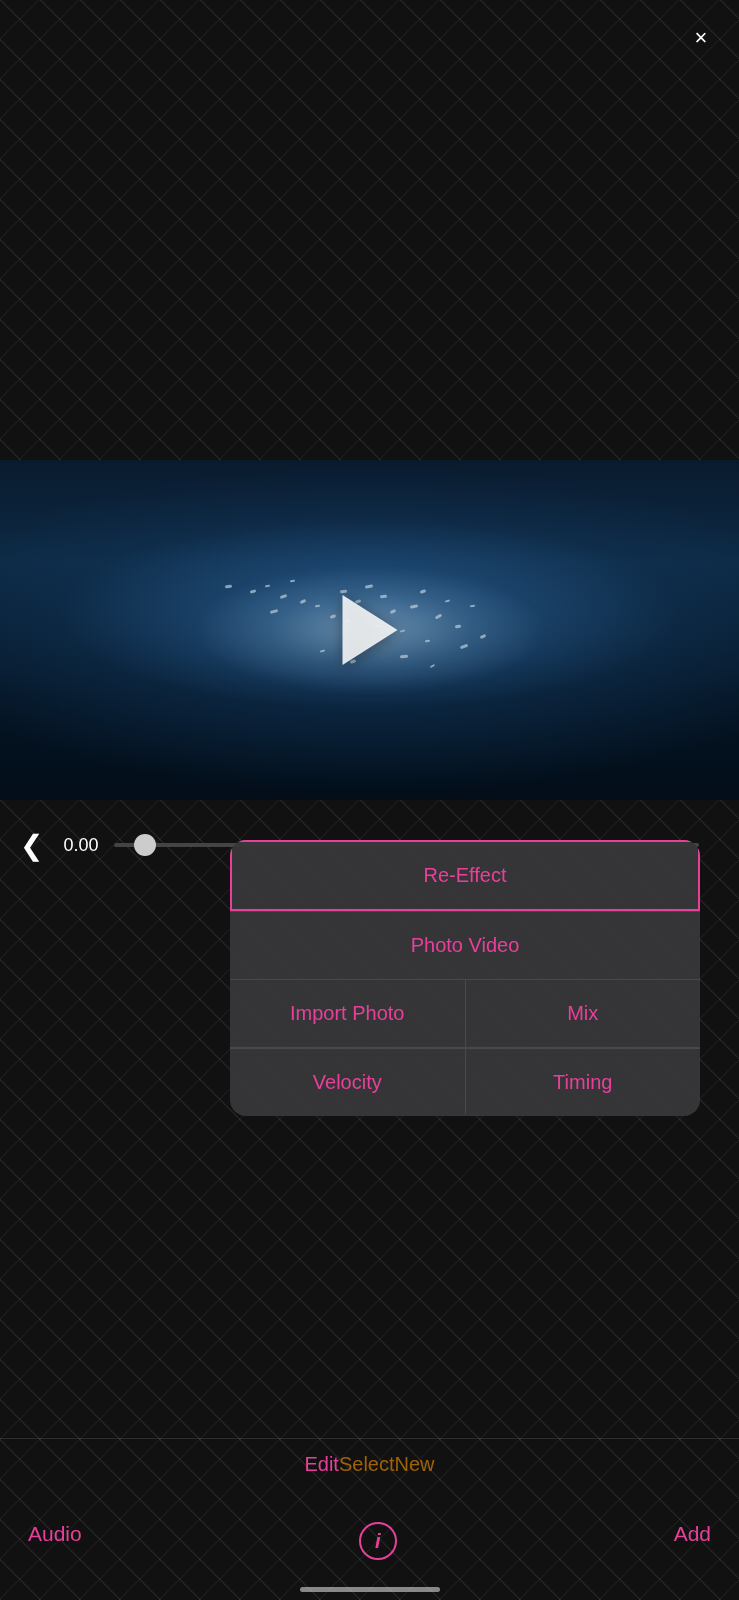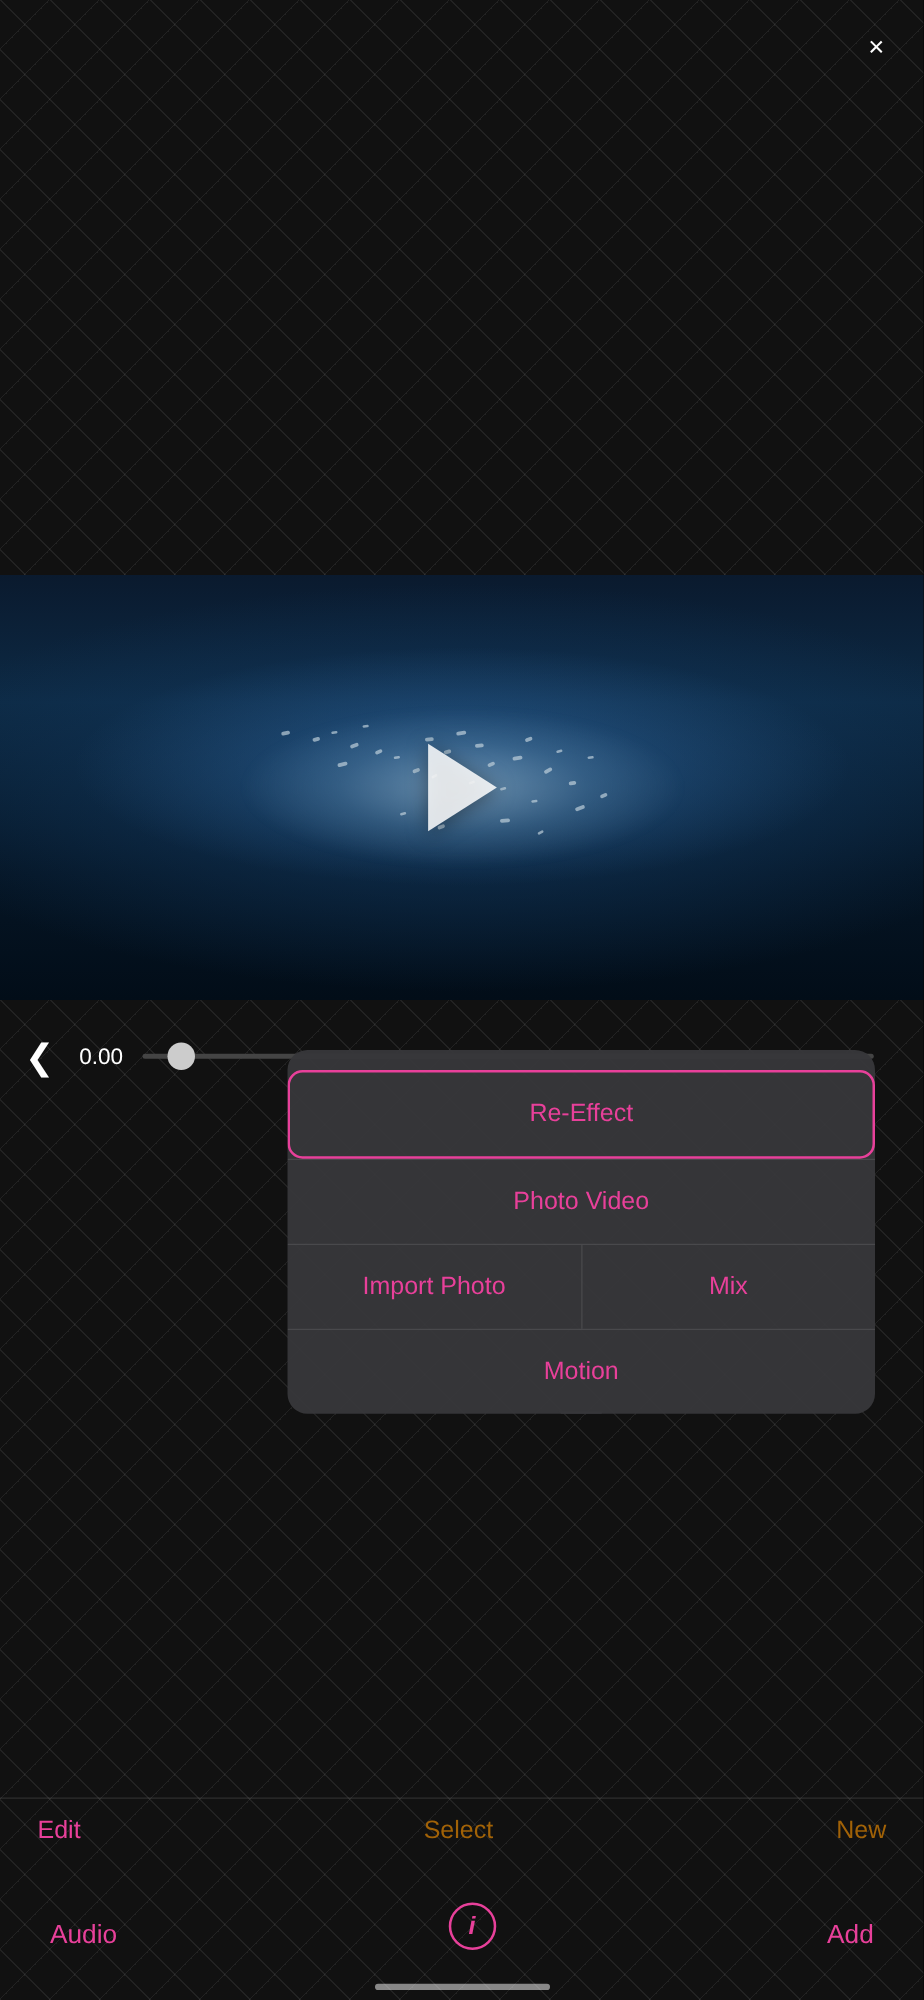--- a/index.html
+++ b/index.html
@@ -200,32 +200,31 @@
       border-right: 1px solid rgba(255,255,255,0.1);
       position: relative;
     }
 
     .menu-cell:last-child {
       border-right: none;
     }
 
     .menu-cell.active-highlight {
       border: 2.5px solid #e8409a;
-      border-radius: 12px;
-      margin-top: 16px;
+      border-radius: 0;
     }
 
     
     .bottom-nav {
       position: absolute;
       bottom: 110px;
       left: 0;
       right: 0;
       display: flex;
-      justify-content: space-between;
+      justify-content: center;
       align-items: center;
       padding: 14px 30px;
       border-top: 1px solid rgba(255,255,255,0.12);
     }
 
     .nav-item {
       font-size: 20px;
       color: #a16207;
       cursor: pointer;
     }
@@ -235,22 +234,22 @@
     }
 
     
     .footer-toolbar {
       position: absolute;
       bottom: 40px;
       left: 0;
       right: 0;
       display: flex;
       justify-content: space-between;
-      align-items: flex-end;
-      padding: 0 40px;
+      align-items: flex-start;
+      padding: 0 28px;
     }
 
     .footer-btn {
       font-size: 21px;
       cursor: pointer;
     }
 
     .footer-btn.pink {
       color: #e8409a;
     }
@@ -353,23 +352,26 @@
     <div class="menu-row">
       <div class="menu-cell">Photo Video</div>
     </div>
 
     <div class="menu-row">
       <div class="menu-cell">Import Photo</div>
       <div class="menu-cell">Mix</div>
     </div>
 
     <div class="menu-row">
-      <div class="menu-cell">Motion</div>
-    </div>
-
+    </div>
+
+    <div class="menu-row">
+      <div class="menu-cell">Velocity</div>
+      <div class="menu-cell">Timing</div>
+    </div>
   </div>
 
   <div class="bottom-nav">
     <span class="nav-item active">Edit</span>
     <span class="nav-item">Select</span>
     <span class="nav-item">New</span>
   </div>
 
   <div class="footer-toolbar">
     <span class="footer-btn pink">Audio</span>

